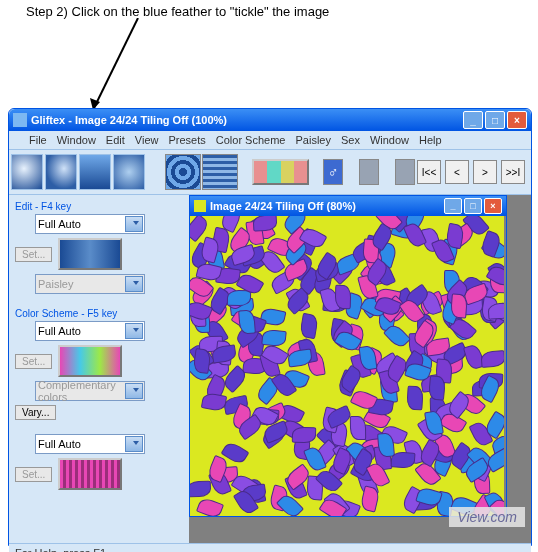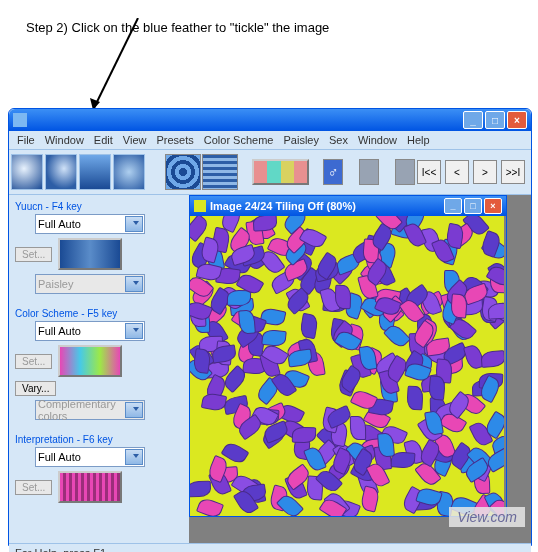--- a/index.html
+++ b/index.html
@@ -1,24 +1,24 @@
 <!DOCTYPE html>
 <html><head>
 <meta charset="utf-8">
 <style>
 body { margin:0; font-family:Tahoma,Arial,sans-serif; font-size:11px; background:#fff; width:538px; height:552px; position:relative; overflow:hidden; }
-.annot { position:absolute; top:20px; left:26px; font-size:13px; color:#000; }
+.annot { position:absolute; top:4px; left:26px; font-size:13px; color:#000; }
 .arrow { position:absolute; top:18px; left:48px; }
 .app { position:absolute; top:108px; left:8px; width:522px; height:436px; background:#d6e7f7; border:1px solid #0054e3; border-radius:6px 6px 0 0; }
 .titlebar { height:22px; background:linear-gradient(#3b8ff5,#0054e3); border-radius:6px 6px 0 0; display:flex; align-items:center; padding:0 4px; color:#fff; font-weight:bold; }
 .tb-icon { width:14px; height:14px; background:#7cb8f2; margin-right:4px; }
 .wctrl { margin-left:auto; display:flex; gap:2px; }
 .wbtn { width:18px; height:16px; background:#6fa8e8; border:1px solid #fff; border-radius:2px; display:flex; align-items:center; justify-content:center; color:#fff; font-size:10px; cursor:pointer; }
 .wbtn.close { background:#e35b3c; }
-.menubar { height:18px; background:#d6e7f7; display:flex; align-items:center; padding:0 8px; gap:10px; color:#333; }
+.menubar { height:18px; background:#d6e7f7; display:flex; align-items:center; padding:0 20px; gap:10px; color:#333; }
 .menubar span { cursor:pointer; }
 .toolbar { height:40px; background:#d6e7f7; border-top:1px solid #9ec2e8; border-bottom:1px solid #9ec2e8; display:flex; align-items:center; padding:2px; gap:2px; }
 .tbtn { width:40px; height:34px; border:1px solid #9ec2e8; cursor:pointer; }
 .feather { background:radial-gradient(ellipse at 60% 40%, #cfe1f7 0%, #2d5ea6 70%); }
 .blob1 { background:radial-gradient(circle at 40% 40%, #e8f2fd, #1a4a94); }
 .blob2 { background:linear-gradient(#6fa8e8, #1a4a94); }
 .blob3 { background:radial-gradient(circle, #aecfef, #2d5ea6); }
 .sw-grp { display:flex; gap:1px; margin-left:18px; }
 .sw { width:34px; height:34px; border:1px solid #888; }
 .pal { width:70px; height:22px; border:2px outset #ccc; display:flex; margin-left:12px; }
@@ -56,20 +56,21 @@
 
 <div class="annot">Step 2) Click on the blue feather to "tickle" the image</div>
 <svg class="arrow" width="100" height="100">
   <line x1="90" y1="0" x2="45" y2="92" stroke="#000" stroke-width="2"></line>
   <polygon points="45,92 42,80 52,84" fill="#000"></polygon>
 </svg>
 
 <div class="app">
   <div class="titlebar">
     <div class="tb-icon"></div>
+    <span>Gliftex -   Image 24/24 Tiling Off (100%)</span>
     <div class="wctrl">
       <div class="wbtn">_</div>
       <div class="wbtn">□</div>
       <div class="wbtn close">×</div>
     </div>
   </div>
 
   <div class="menubar">
     <span>File</span>
     <span>Window</span>
@@ -105,21 +106,21 @@
       <div class="navbtn">I&lt;&lt;</div>
       <div class="navbtn">&lt;</div>
       <div class="navbtn">&gt;</div>
       <div class="navbtn">&gt;&gt;I</div>
     </div>
   </div>
 
   <div class="content">
     <div class="sidebar">
       <div class="panel">
-        <div class="plabel">Yuucn - F4 key</div>
+        <div class="plabel">Edit - F4 key</div>
         <div class="combo">
             <span>Full Auto</span>
             <span class="arr"></span>
           </div>
         <div class="row">
           <div class="btn dis">Set...</div>
           <div class="preview" style="background:linear-gradient(90deg,#1a4a94,#5a8cc9,#1a4a94)"></div>
         </div>
         <div class="row">
             <div class="combo dis">
@@ -133,32 +134,31 @@
         <div class="plabel">Color Scheme - F5 key</div>
         <div class="combo">
             <span>Full Auto</span>
             <span class="arr"></span>
           </div>
         <div class="row">
           <div class="btn dis">Set...</div>
           <div class="preview" style="background:linear-gradient(90deg,#e847b5,#47c9e8,#9de847,#e847b5)"></div>
         </div>
         <div class="row">
-            <div class="btn">Vary...</div>
-          </div>
-        <div class="row">
             <div class="combo dis">
               <span>Complementary colors</span>
               <span class="arr"></span>
             </div>
           </div>
+        <div class="row">
+            <div class="btn">Vary...</div>
+          </div>
       </div>
 
       <div class="panel">
-        <div class="plabel">Interpretation - F6 key</div>
         <div class="combo">
             <span>Full Auto</span>
             <span class="arr"></span>
           </div>
         <div class="row">
           <div class="btn dis">Set...</div>
           <div class="preview" style="background:repeating-linear-gradient(90deg,#e847b5 0 3px,#9b2e7a 3px 6px)"></div>
         </div>
       </div>
     </div>

